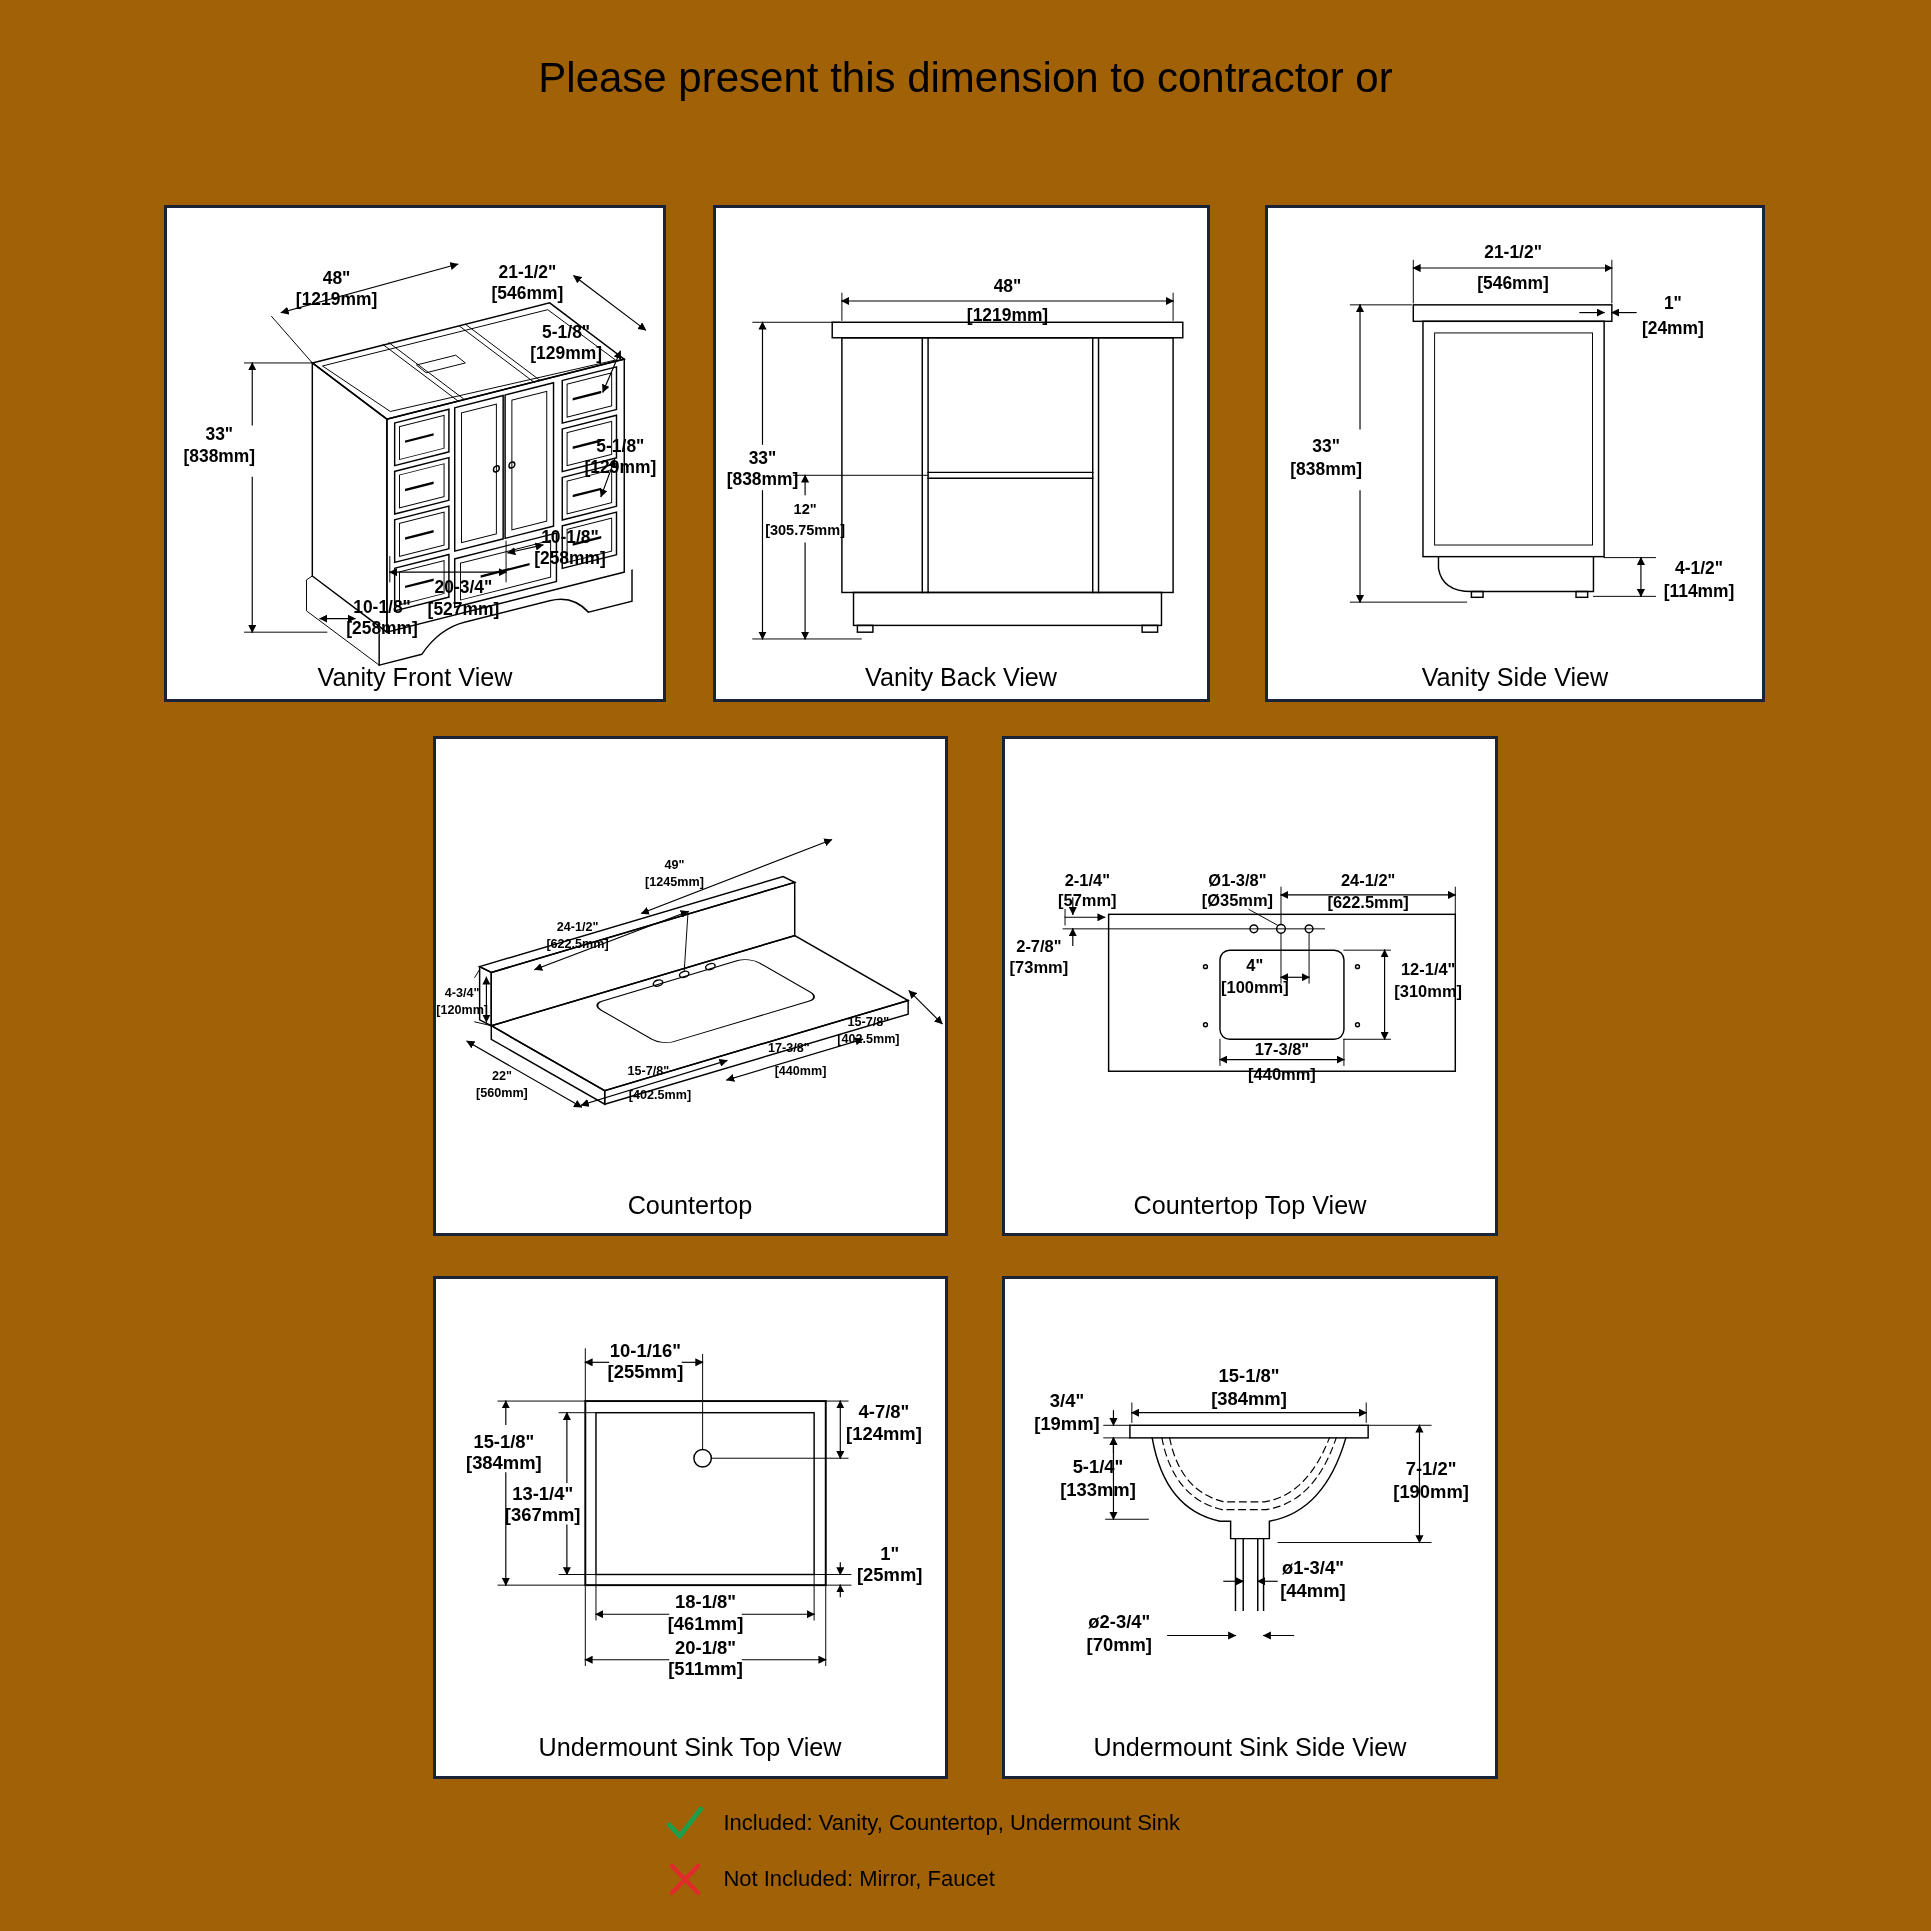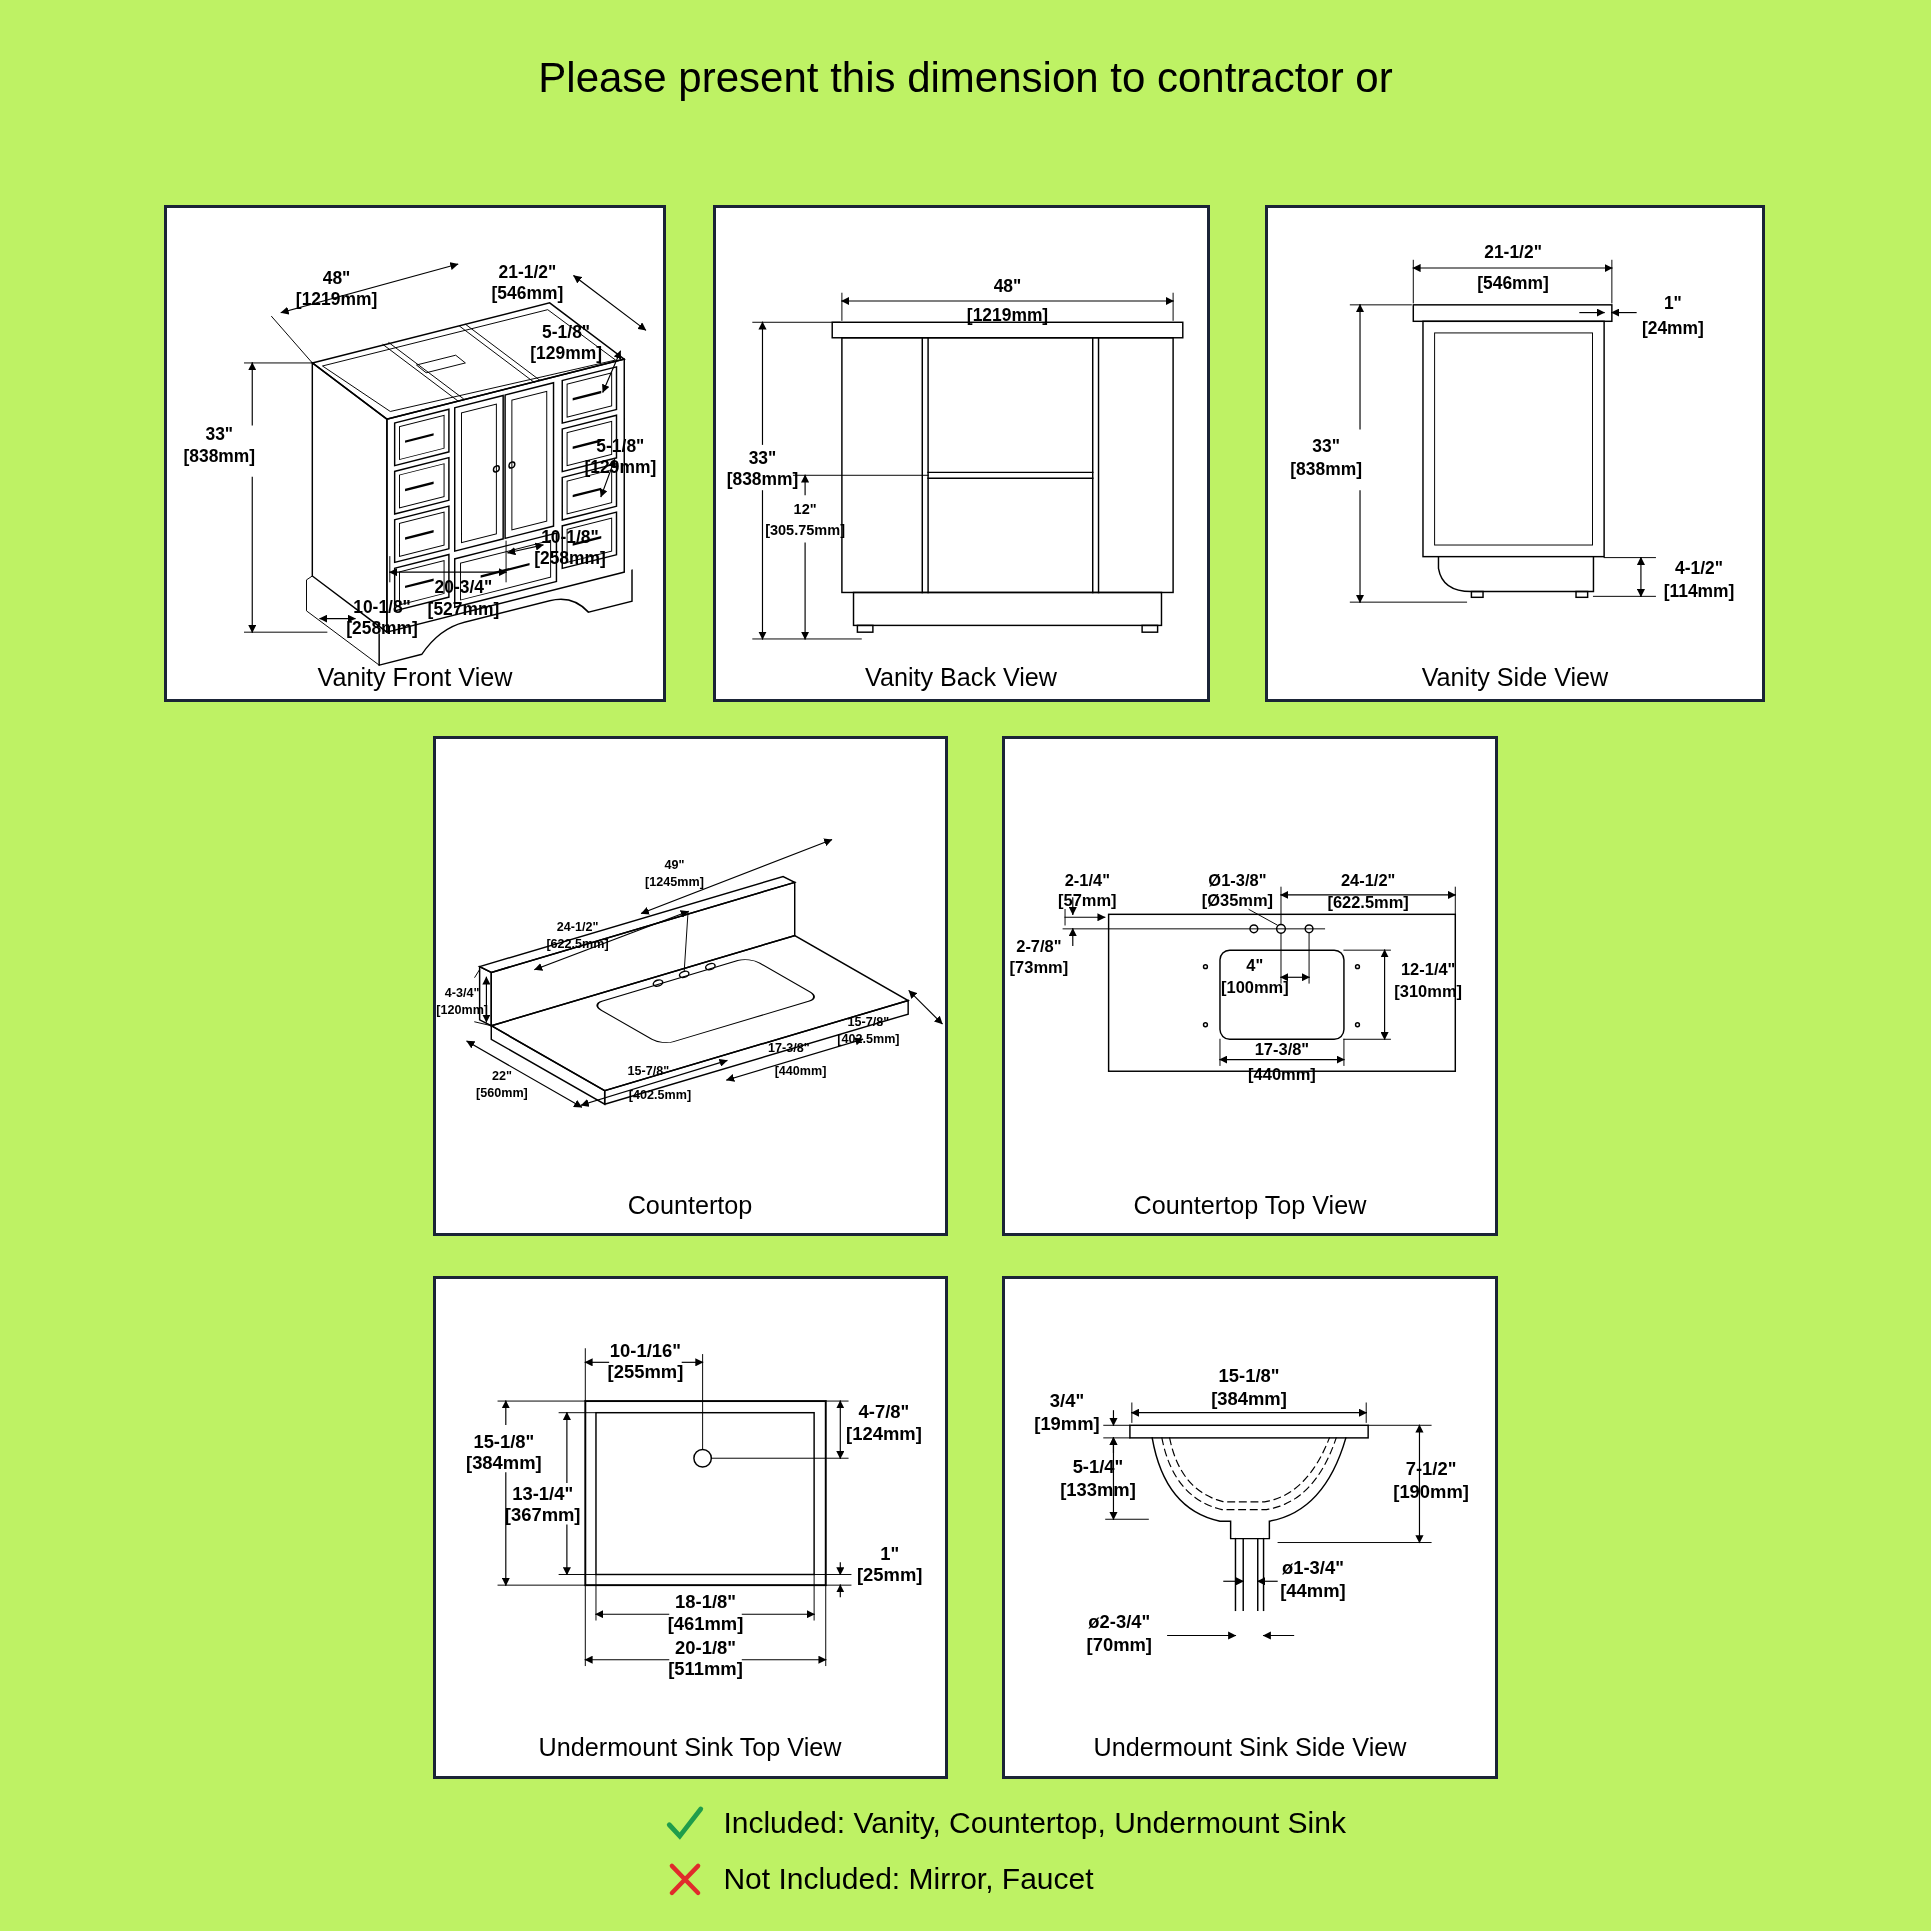--- a/index.html
+++ b/index.html
@@ -1,35 +1,35 @@
 <!DOCTYPE html>
 <html><head>
 <meta charset="utf-8">
 <style>
   html,body{margin:0;padding:0;background:#fff;}
-  .page{position:relative;width:1931px;height:1931px;background:#bef264;font-family:"Liberation Sans",sans-serif;overflow:hidden;}
+  .page{position:relative;width:1931px;height:1931px;background:#a16207;font-family:"Liberation Sans",sans-serif;overflow:hidden;}
   .hdr{position:absolute;top:46px;left:0;width:1931px;text-align:center;color:#000;}
   .hdr div{font-size:42px;line-height:64px;}
   .panel{position:absolute;border:3.9px solid #1b2437;background:#fff;box-sizing:border-box;}
   .panel svg{display:block;width:100%;height:100%;}
   svg line,svg path,svg rect,svg polygon,svg circle,svg ellipse{stroke:#000;fill:none;stroke-width:1.5;stroke-linecap:square;}
   .thin{stroke-width:1 !important;}
   g.dim line, g.dim path{stroke-width:1.2;}
   .dash{stroke-dasharray:7 5;stroke-width:1.2 !important;}
   text{stroke:none;fill:#000;}
   .lbl{font:600 18px "Liberation Sans",sans-serif;text-anchor:middle;}
   .p4 .lbl{font-size:13px;}
   .p5 .lbl{font-size:17px;}
   .p6 .lbl,.p7 .lbl{font-size:19px;}
   .title{font:26px "Liberation Sans",sans-serif;text-anchor:middle;}
   .footer{position:absolute;left:664px;top:1798px;color:#000;}
   .foot-row{display:flex;align-items:center;height:50px;}
   .foot-row + .foot-row{margin-top:5.8px;text-align:center;}
   .foot-row svg{width:42px;height:42px;flex:0 0 42px;}
-  .foot-row .ftxt{font-size:30px;margin-left:17.4px;white-space:nowrap;}
+  .foot-row .ftxt{font-size:22px;margin-left:17.4px;white-space:nowrap;}
   .check-stroke{stroke:#1f9d4b;stroke-width:5.5;fill:none;stroke-linecap:round;}
   .cross-stroke{stroke:#e02b2b;stroke-width:5;fill:none;stroke-linecap:round;}
 </style>
 </head>
 <body>
 
 <div class="page">
 
   <div class="hdr">
     <div>Please present this dimension to contractor or</div>

